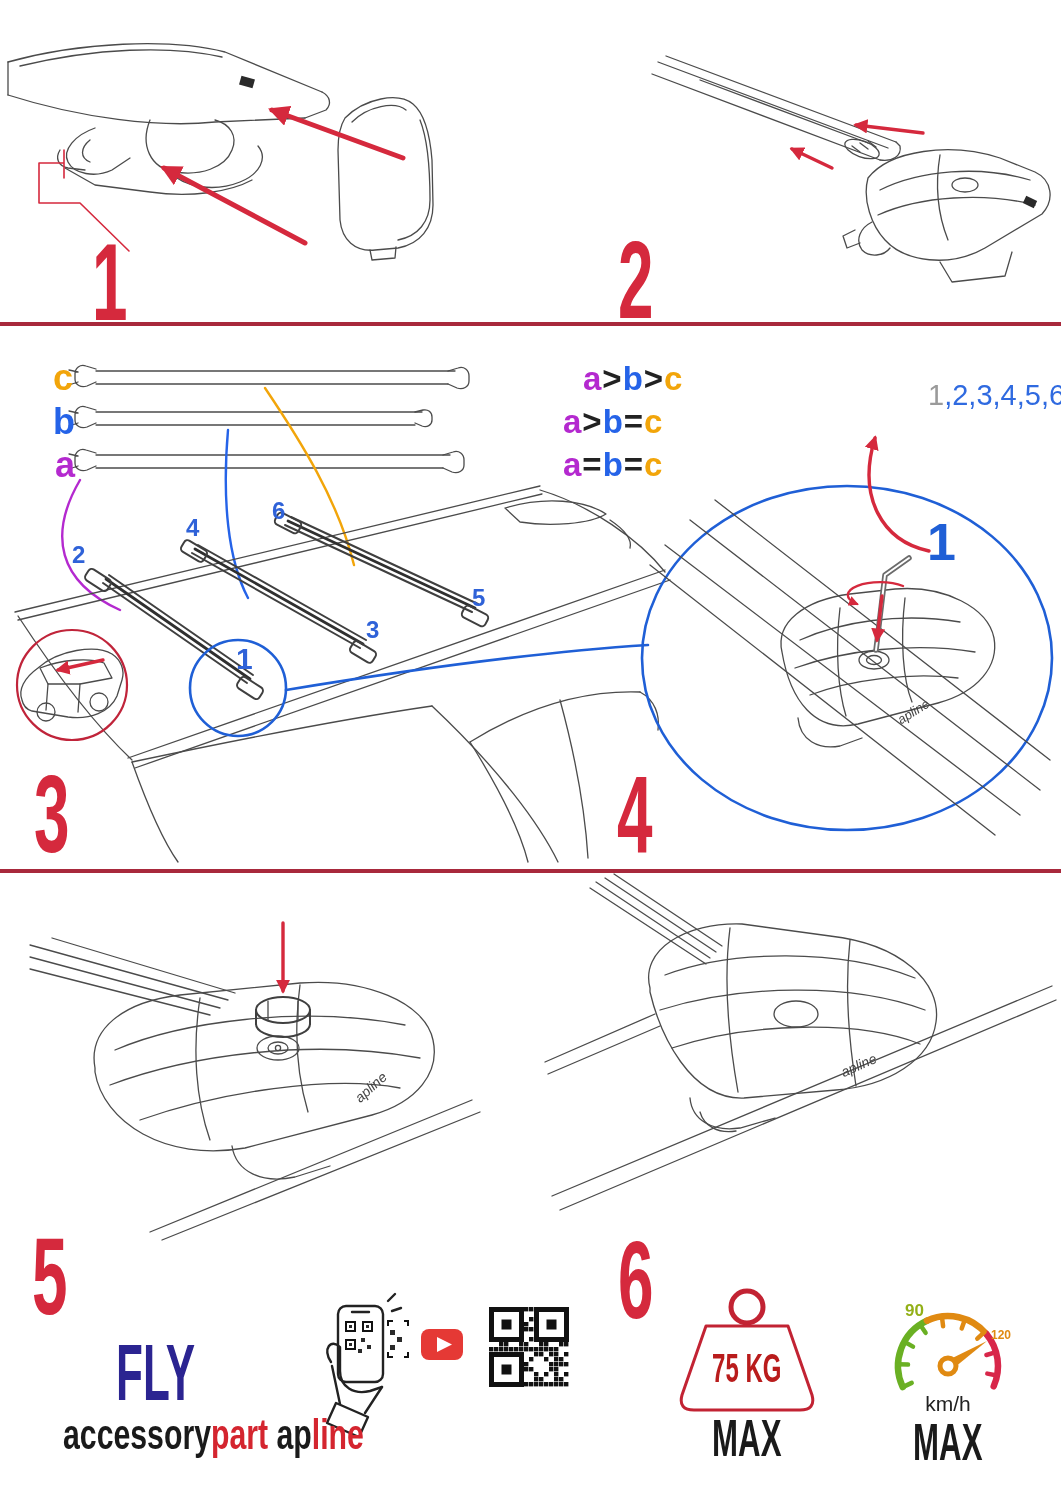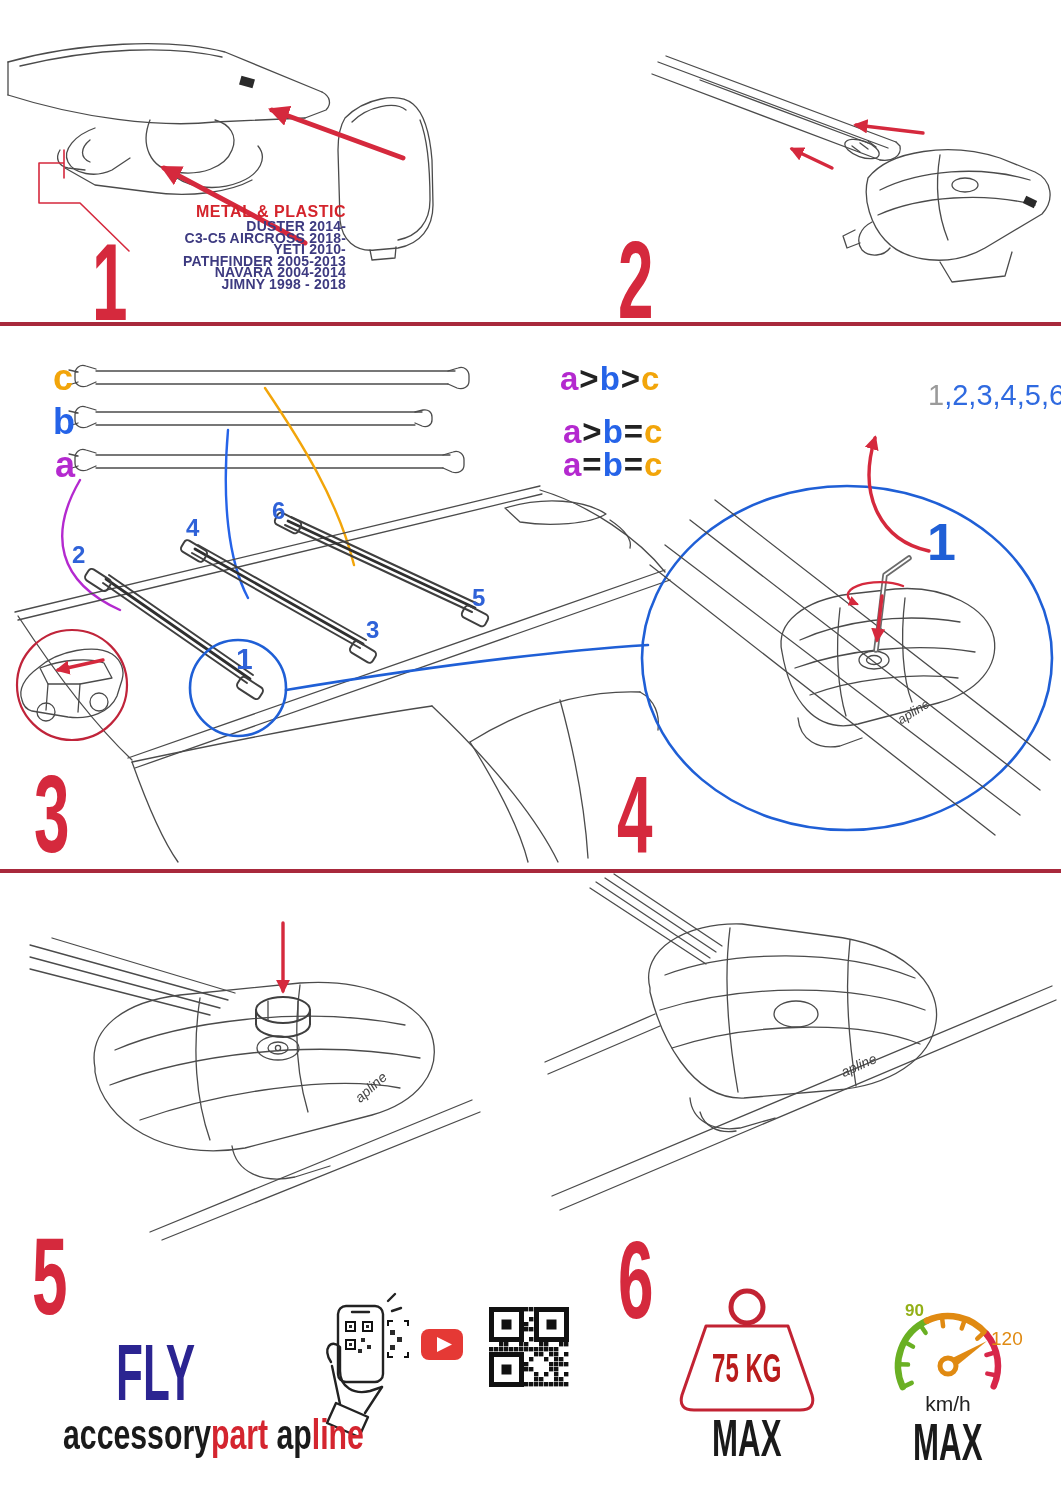--- a/index.html
+++ b/index.html
@@ -341,40 +341,29 @@
   <div class="divider" style="top:322px"></div>
   <div class="divider" style="top:869px"></div>
 
   <div class="panel-num" style="left:92px;top:240px">1</div>
   <div class="panel-num" style="left:618px;top:238px">2</div>
   <div class="panel-num" style="left:34px;top:772px">3</div>
   <div class="panel-num" style="left:617px;top:772px">4</div>
   <div class="panel-num" style="left:32px;top:1234px">5</div>
   <div class="panel-num" style="left:618px;top:1238px">6</div>
 
-  <div class="t" style="left:140px;top:203px;width:206px;text-align:right">
-    <div style="color:#d4242c;font-weight:bold;font-size:16px;line-height:18px;letter-spacing:.5px">METAL &amp; PLASTIC</div>
-    <div style="color:#3d3a80;font-weight:bold;font-size:14px;line-height:11.5px;letter-spacing:.2px">
-      <div>DUSTER 2014-</div>
-      <div>C3-C5 AIRCROSS 2018-</div>
-      <div>YETI 2010-</div>
-      <div>PATHFINDER 2005-2013</div>
-      <div>NAVARA 2004-2014</div>
-      <div>JIMNY 1998 - 2018</div>
-    </div>
-  </div>
 
   <div class="bar-label" style="left:53px;top:360px;color:#f2a50a">c</div>
   <div class="bar-label" style="left:53px;top:404px;color:#2563e8">b</div>
   <div class="bar-label" style="left:55px;top:447px;color:#b429cf">a</div>
 
-  <div class="legend-row" style="left:560px;top:362px">
+  <div class="legend-row" style="left:583px;top:362px">
     <span class="leg-a">a</span><span class="leg-op">&gt;</span><span class="leg-b">b</span><span class="leg-op">&gt;</span><span class="leg-c">c</span>
   </div>
-  <div class="legend-row" style="left:563px;top:415px">
+  <div class="legend-row" style="left:563px;top:405px">
     <span class="leg-a">a</span><span class="leg-op">&gt;</span><span class="leg-b">b</span><span class="leg-op">=</span><span class="leg-c">c</span>
   </div>
   <div class="legend-row" style="left:563px;top:448px">
     <span class="leg-a">a</span><span class="leg-op">=</span><span class="leg-b">b</span><span class="leg-op">=</span><span class="leg-c">c</span>
   </div>
 
   <div class="pos-num" style="left:72px;top:543px">2</div>
   <div class="pos-num" style="left:186px;top:516px">4</div>
   <div class="pos-num" style="left:272px;top:499px">6</div>
   <div class="pos-num" style="left:366px;top:618px">3</div>
@@ -397,21 +386,21 @@
   </div>
 
   <div class="t ctr" style="left:697px;top:1346px;width:100px;font-size:40px;font-weight:bold;color:#b91c1c">
     <span class="cond" style="transform-origin:center top;transform:scaleX(.6)">75 KG</span>
   </div>
   <div class="t ctr" style="left:687px;top:1408px;width:120px;font-size:52px;font-weight:bold;color:#1a1a1a">
     <span class="cond" style="transform-origin:center top;transform:scaleX(.6)">MAX</span>
   </div>
 
   <div class="t" style="left:905px;top:1301px;font-size:17px;font-weight:bold;color:#93b018">90</div>
-  <div class="t" style="left:991px;top:1328px;font-size:19px;font-weight:normal;color:#e08a12">120</div>
+  <div class="t" style="left:991px;top:1328px;font-size:12px;font-weight:bold;color:#e08a12">120</div>
   <div class="t ctr" style="left:908px;top:1392px;width:80px;font-size:21px;color:#222">
       <span>km/h</span>
     </div>
   <div class="t ctr" style="left:888px;top:1412px;width:120px;font-size:52px;font-weight:bold;color:#1a1a1a">
     <span class="cond" style="transform-origin:center top;transform:scaleX(.6)">MAX</span>
   </div>
 
 </div>
 
 </body></html>

